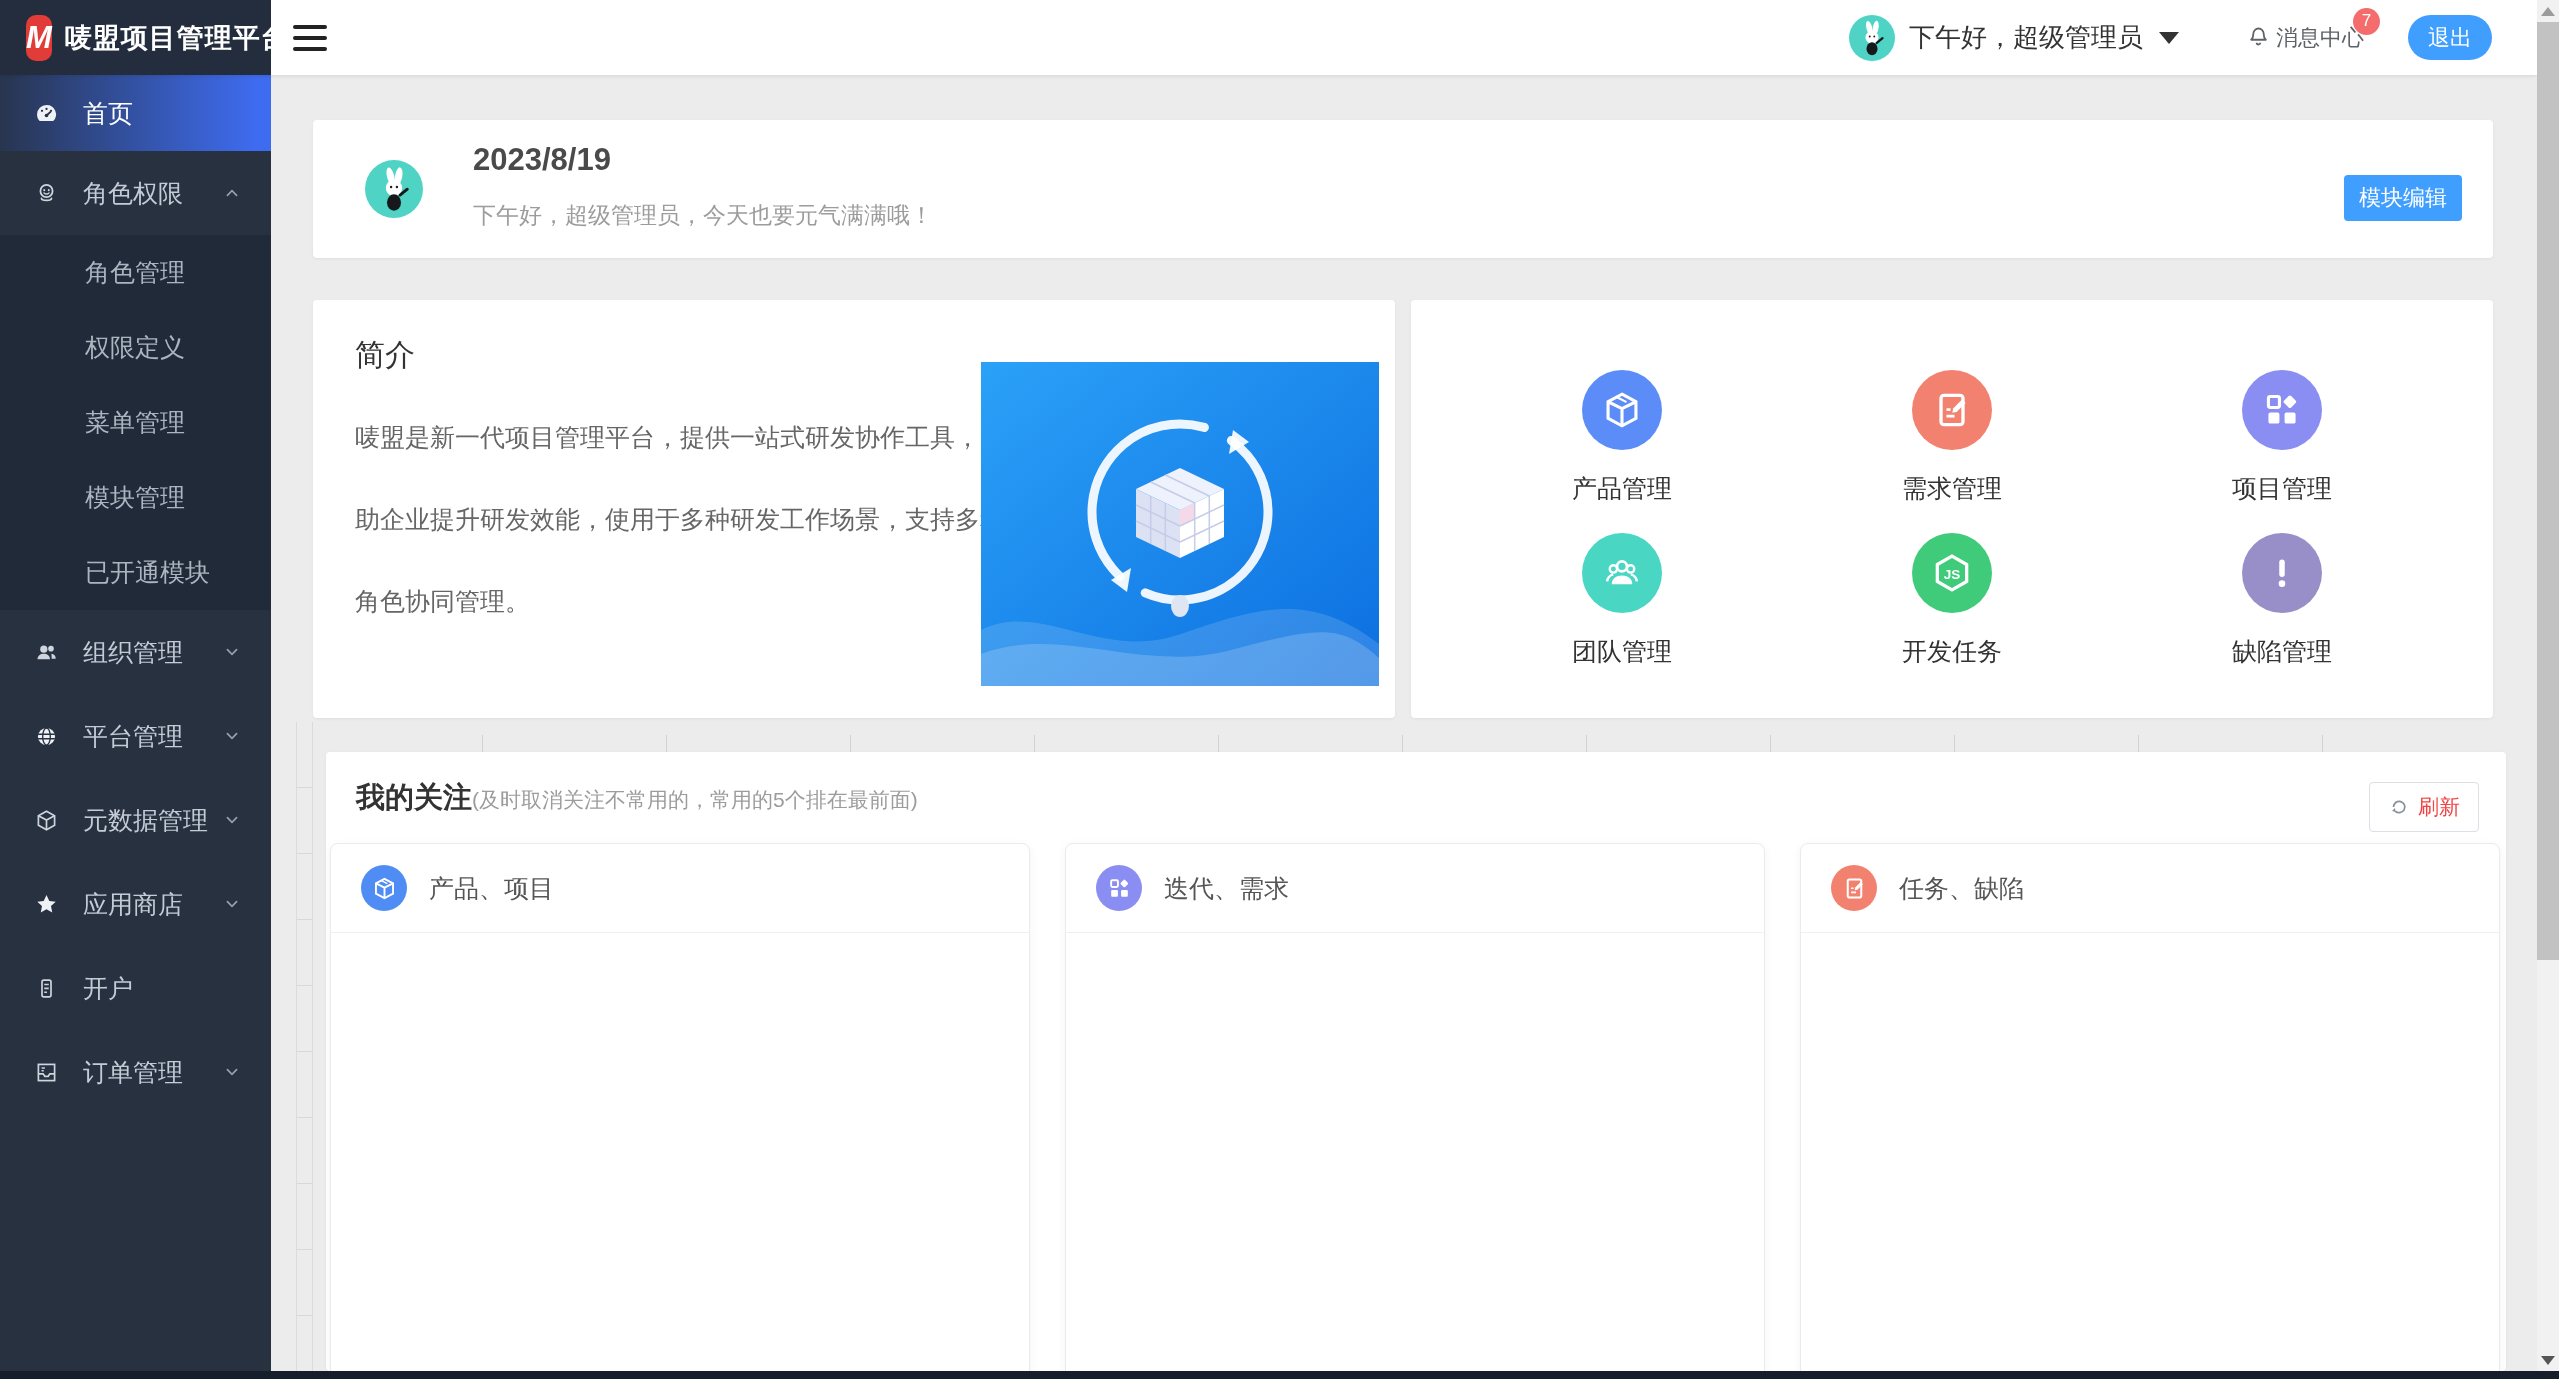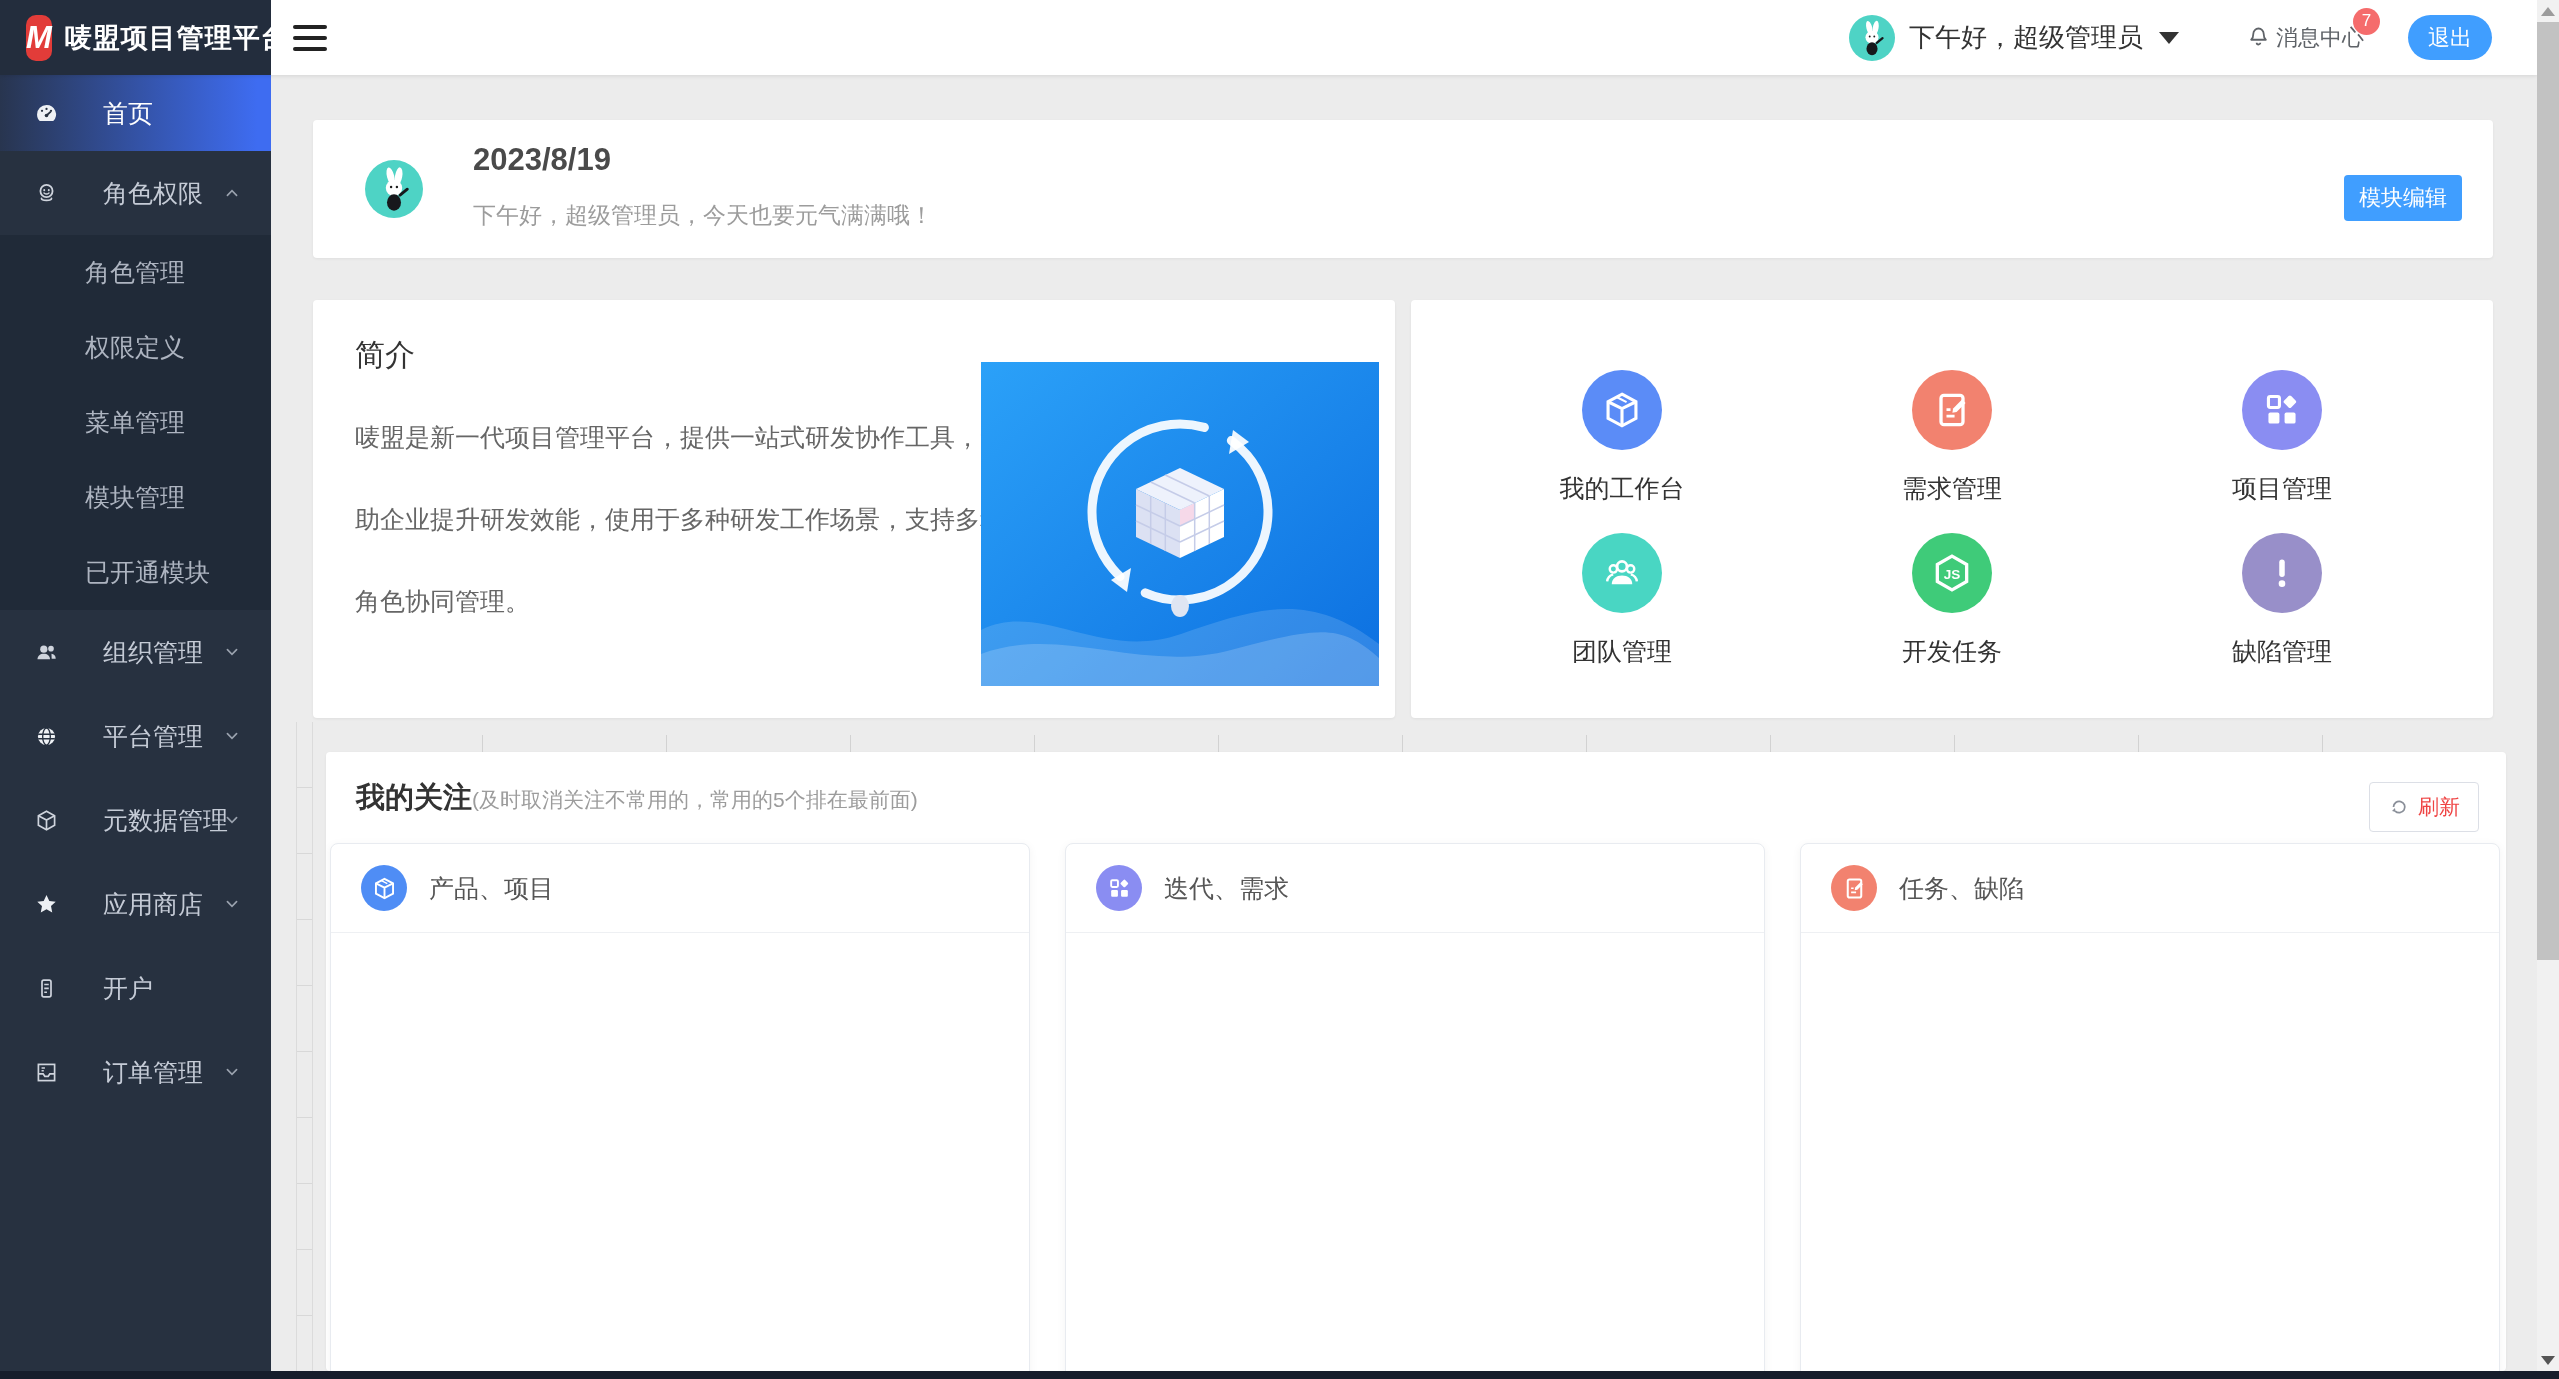--- a/index.html
+++ b/index.html
@@ -31,21 +31,21 @@
     border-top:12px solid #333;margin-left:16px;}
   .msg-wrap{position:relative;display:flex;align-items:center;margin-left:66px;gap:4px;}
   .msg-label{font-size:22px;color:#5f6368;}
   .badge{position:absolute;top:-15px;right:-16px;min-width:27px;height:27px;border-radius:14px;
     background:#f56c6c;color:#fff;font-size:17px;display:flex;align-items:center;justify-content:center;padding:0 4px;box-sizing:border-box;}
   .logout-btn{margin-left:44px;width:84px;height:45px;border:none;border-radius:23px;background:#409eff;
     color:#fff;font-size:22px;font-family:inherit;}
 
   
   .sidebar{position:absolute;top:75px;left:0;width:271px;height:1296px;background:#273140;z-index:20;overflow:hidden;}
-  .side-item{height:84px;display:flex;align-items:center;color:#c5cbd6;font-size:25px;position:relative;padding-left:20px;}
+  .side-item{height:84px;display:flex;align-items:center;color:#c5cbd6;font-size:25px;position:relative;}
   .side-item .s-icon{position:absolute;left:33px;width:27px;height:27px;display:flex;}
   .side-item .s-label{margin-left:83px;white-space:nowrap;}
   .side-item .s-chev{position:absolute;right:28px;width:22px;height:22px;display:flex;}
   .side-item.active{height:76px;background:linear-gradient(90deg,#28354f 0%,#3e6cf1 95%);color:#fff;}
   .submenu{background:#202a38;}
   .sub-item{height:75px;display:flex;align-items:center;padding-left:85px;color:#adb4c0;font-size:25px;}
 
   
   .main-bg{position:absolute;left:271px;top:75px;width:2266px;height:1296px;background:#ececec;}
   .card{position:absolute;background:#fff;border-radius:4px;box-shadow:0 1px 3px rgba(0,0,0,.06);}
@@ -332,21 +332,21 @@
 
   <div class="card modules-card">
       <div class="module-item clickable" style="left: 101px; top: 70px;">
         <div class="module-circle" style="background: rgb(91, 140, 247);">
           <svg class="icon-svg" width="44" height="44" viewBox="0 0 24 24">
     <path d="M12 3.4l7.6 4.1v9L12 20.6l-7.6-4.1v-9z" fill="none" stroke="#fff" stroke-width="1.7"></path>
     <path d="M4.4 7.5L12 11.2l7.6-3.7M12 11.2v9.4" fill="none" stroke="#fff" stroke-width="1.7"></path>
     <path d="M9.3 5l5.2 2.7" stroke="#fff" stroke-width="1.2"></path>
           </svg>
         </div>
-        <div class="module-label">我的工作台</div>
+        <div class="module-label">产品管理</div>
       </div>
       <div class="module-item clickable" style="left: 761px; top: 70px;">
         <div class="module-circle" style="background: rgb(138, 141, 242);">
           <svg class="icon-svg" width="44" height="44" viewBox="0 0 24 24">
     <rect x="4.6" y="4.6" width="6" height="6" rx="1" fill="none" stroke="#fff" stroke-width="1.7"></rect>
     <rect x="13.6" y="4.8" width="5.4" height="5.4" rx="1" fill="#fff" transform="rotate(45 16.3 7.5)"></rect>
     <rect x="4.6" y="13.4" width="6" height="6" rx="1" fill="#fff"></rect>
     <rect x="13.4" y="13.4" width="6" height="6" rx="1" fill="#fff"></rect>
           </svg>
         </div>

